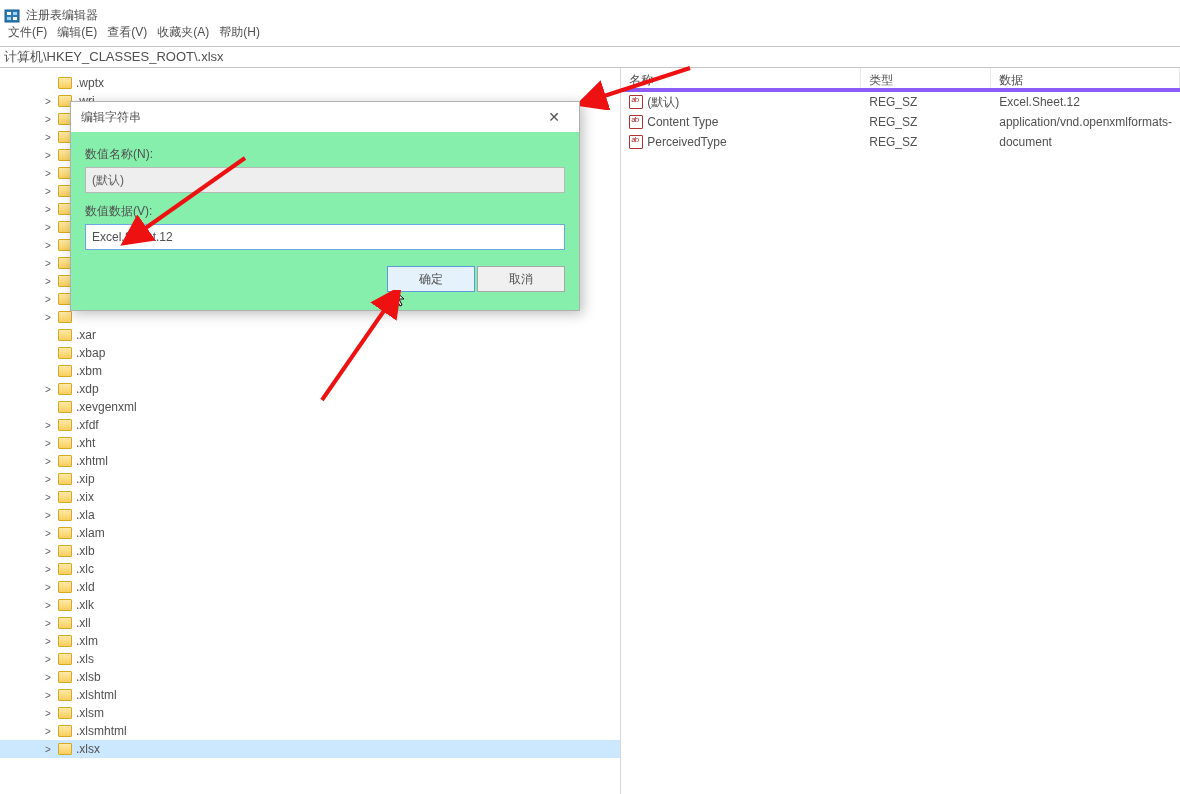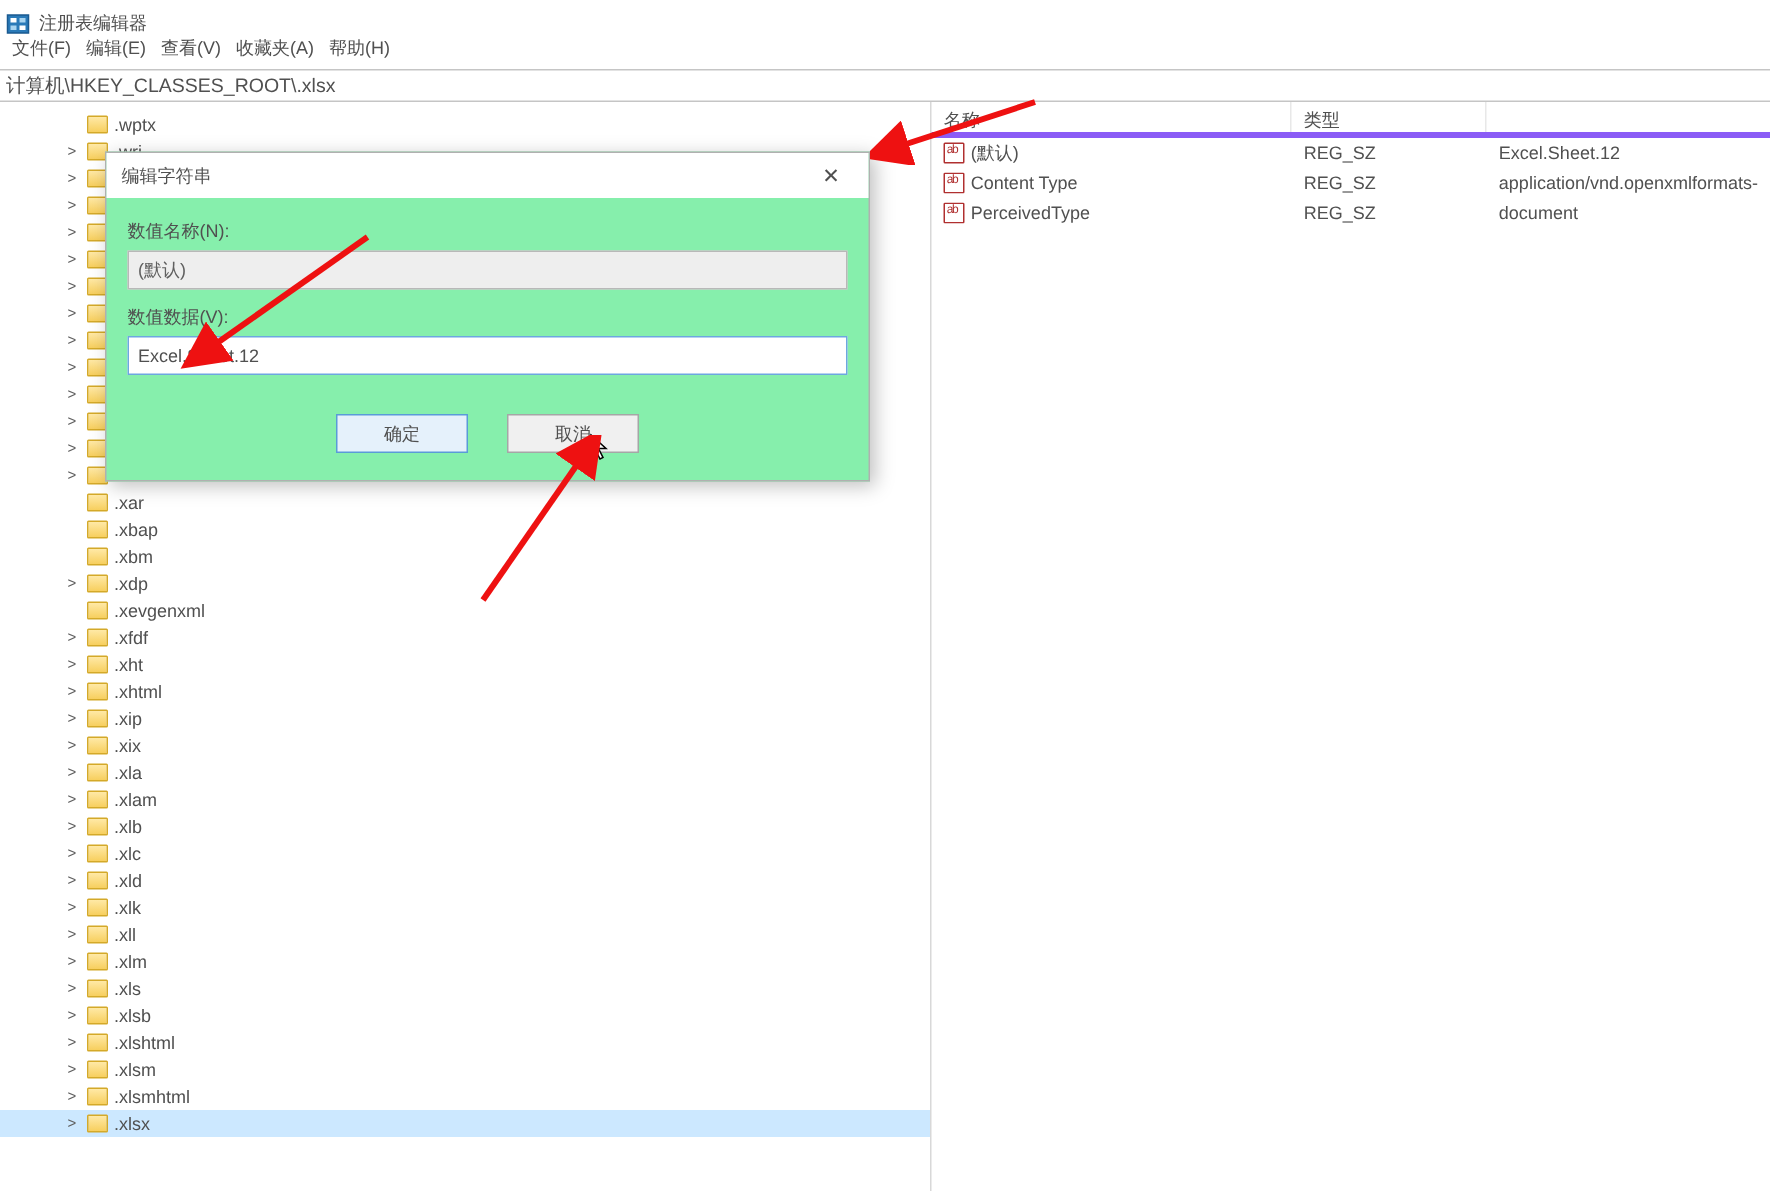--- a/index.html
+++ b/index.html
@@ -158,23 +158,23 @@
       border: 1px solid #b8b8b8;
       padding: 0 6px;
       display: flex;
       align-items: center;
       font-size: 12px;
     }
     .field.readonly { background: #eeeeee; color: #606060; }
     .field.editable { background: #fff; border-color: #6da7e0; }
     .dialog-buttons {
       display: flex;
-      justify-content: center;
-      gap: 26px;
-      margin-top: 26px;
+      justify-content: flex-end;
+      gap: 2px;
+      margin-top: 16px;
     }
     .btn {
       width: 88px; height: 26px;
       border: 1px solid #a6a6a6;
       background: #f0f0f0;
       display: flex; align-items: center; justify-content: center;
       cursor: default;
     }
     .btn.primary {
       background: #e5f1fb;
@@ -415,20 +415,21 @@
           <span class="caret">&gt;</span>
           <span class="folder"></span>
           <span class="label">.xlsx</span>
         </div>
       </div>
   </div>
   <div class="values-panel">
     <div class="values-header">
       <div class="col-name">名称</div>
       <div class="col-type">类型</div>
+      <div class="col-data">数据</div>
     </div>
     <div class="values-body" id="values-body">
         <div class="row">
           <div class="col-name"><span class="string-icon"></span><span>(默认)</span></div>
           <div class="col-type">REG_SZ</div>
           <div class="col-data">Excel.Sheet.12</div>
         </div>
         <div class="row">
           <div class="col-name"><span class="string-icon"></span><span>Content Type</span></div>
           <div class="col-type">REG_SZ</div>

